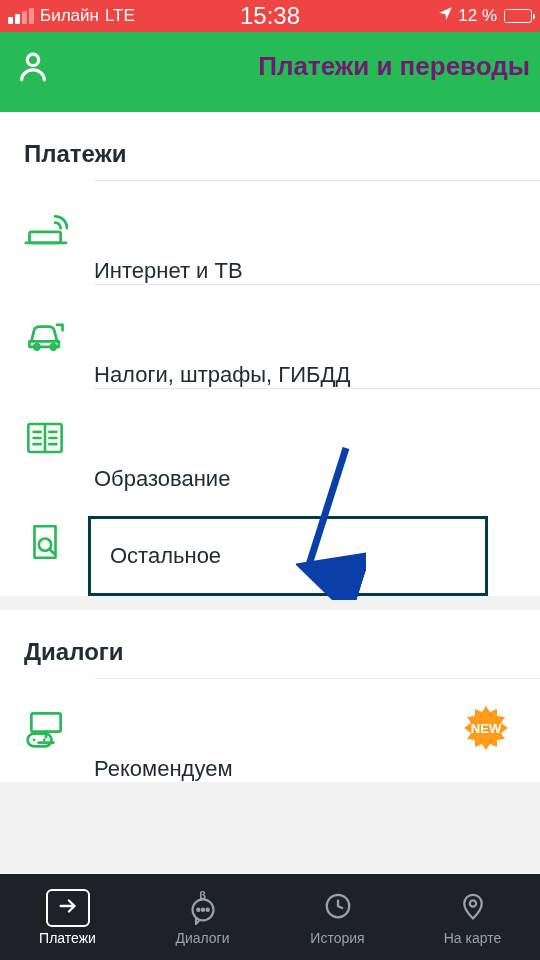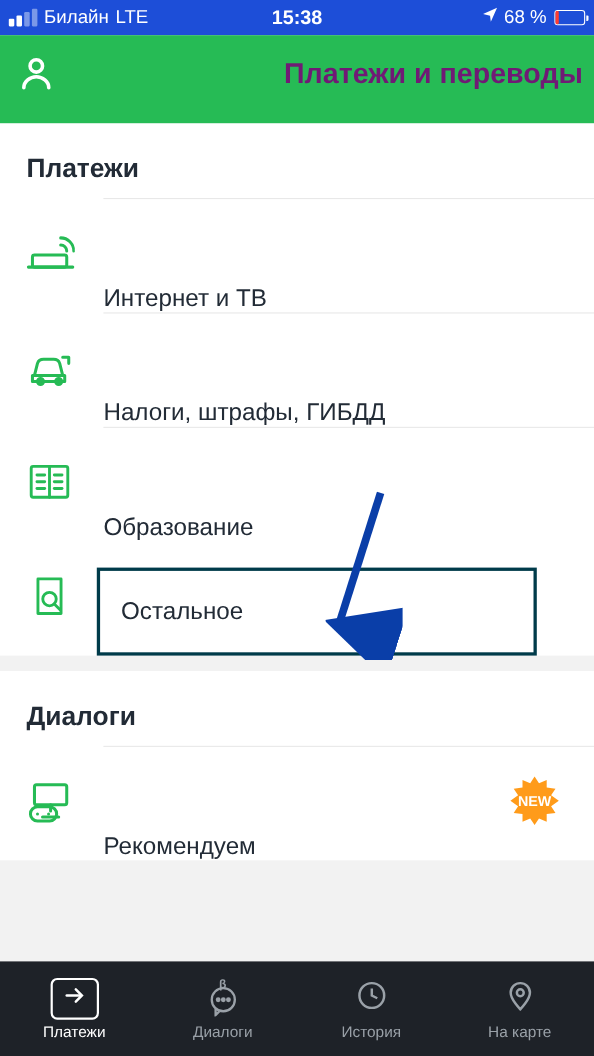--- a/index.html
+++ b/index.html
@@ -6,37 +6,37 @@
     body {
       width: 540px; height: 960px;
       font-family: -apple-system, "SF Pro Text", "SF Pro Display", Arial, sans-serif;
       background: #f2f2f2;
       position: relative;
       overflow: hidden;
     }
     
     .status-bar {
       height: 32px;
-      background: #1d4ed8;
+      background: #ef4444;
       color: #fff;
       display: flex;
       align-items: center;
       justify-content: space-between;
       padding: 0 8px;
       font-size: 17px;
       position: relative;
     }
     .status-left { display: flex; align-items: center; gap: 6px; }
     .signal { display: flex; align-items: flex-end; gap: 2px; }
     .signal-bar { width: 5px; background: #fff; border-radius: 1px; }
     .signal-bar.dim { background: rgba(255,255,255,0.42); }
     .sb1 { height: 7px; } .sb2 { height: 10px; } .sb3 { height: 13px; } .sb4 { height: 16px; }
     .status-center {
       position: absolute; left: 50%; transform: translateX(-50%);
-      font-weight: 700; font-size: 18px;
+      font-weight: 400; font-size: 24px;
     }
     .status-right { display: flex; align-items: center; gap: 4px; font-size: 17px;}
     .battery {
       width: 28px; height: 14px; border: 1.5px solid #fff; border-radius: 3px;
       position: relative; margin-left: 3px;
     }
     .battery::after { content:""; position:absolute; right:-4px; top:3.5px; width:2.5px; height:5px; background:#fff; border-radius:0 1px 1px 0;}
     .battery-fill { height: 100%; width: 12%; background: #ff3b30; border-radius: 1px;}
     
     .header {
@@ -130,21 +130,21 @@
     <span>Билайн</span>
     <span>LTE</span>
   </div>
   <div class="status-center">15:38</div>
   <div class="status-right">
     <span>
       <svg width="17" height="17" viewBox="0 0 24 24" fill="#fff">
           <path d="M3 11 L21 3 L13 21 L12 13 Z"></path>
         </svg>
     </span>
-    <span>68 %</span>
+    <span>12 %</span>
     <div class="battery">
         <div class="battery-fill"></div>
       </div>
   </div>
 </div>
 
 <div class="header">
   <span class="profile-icon">
     <svg width="34" height="34" viewBox="0 0 24 24" fill="none" stroke="#fff" stroke-width="2.3" stroke-linecap="round">
       <circle cx="12" cy="7" r="4"></circle>

